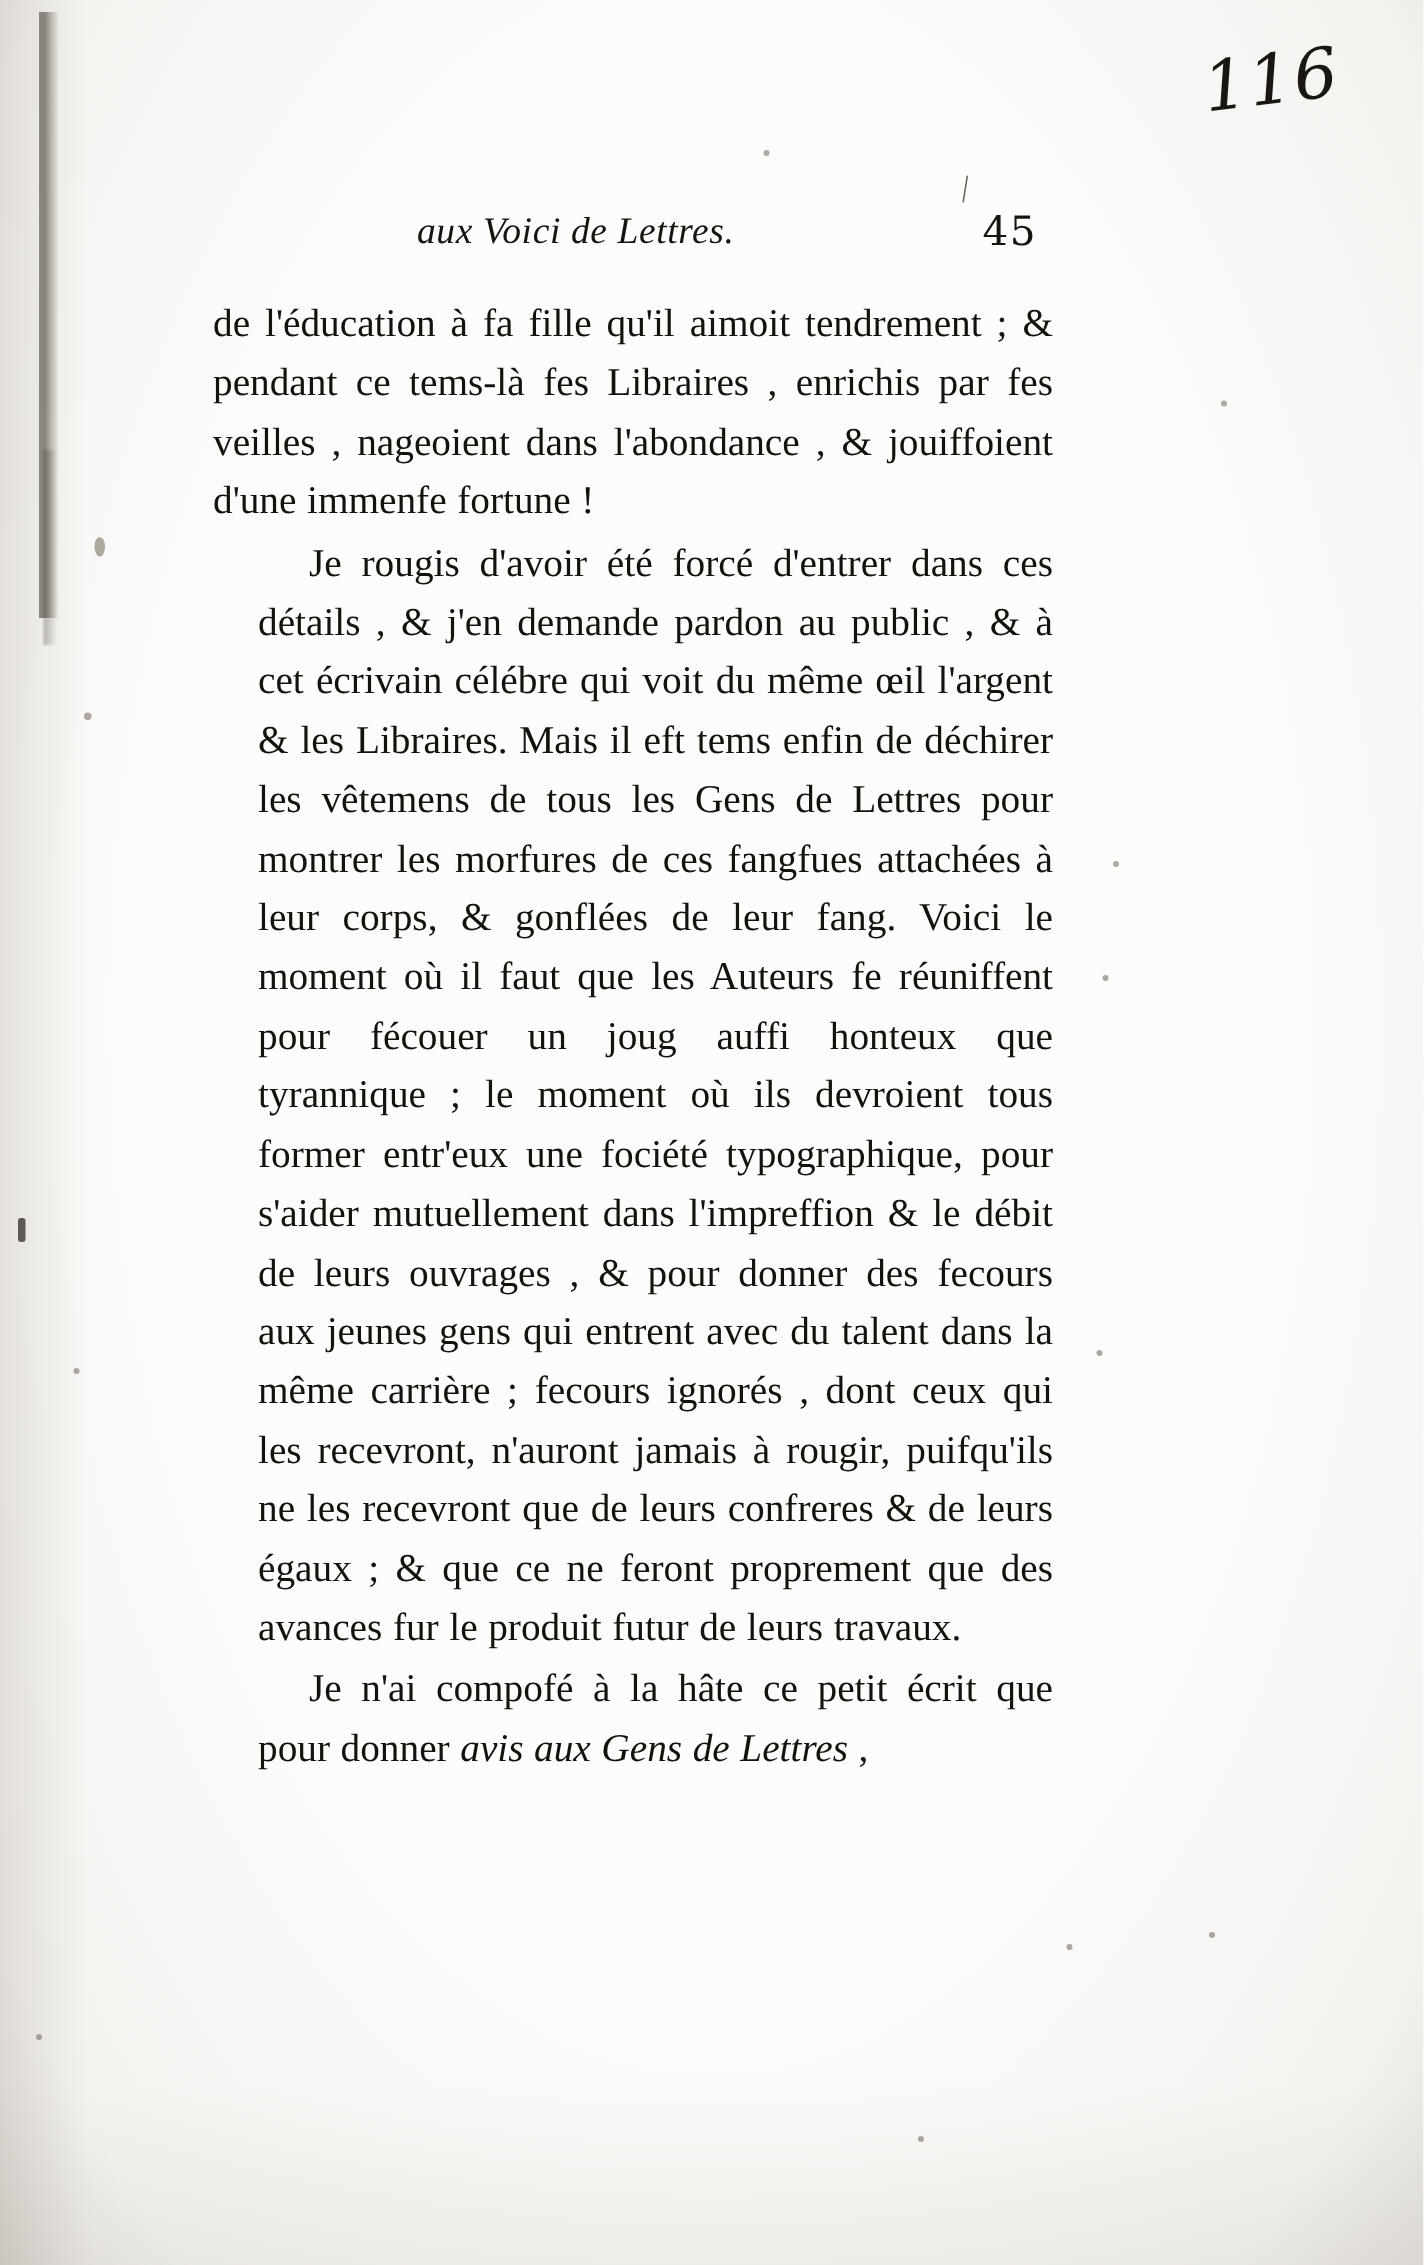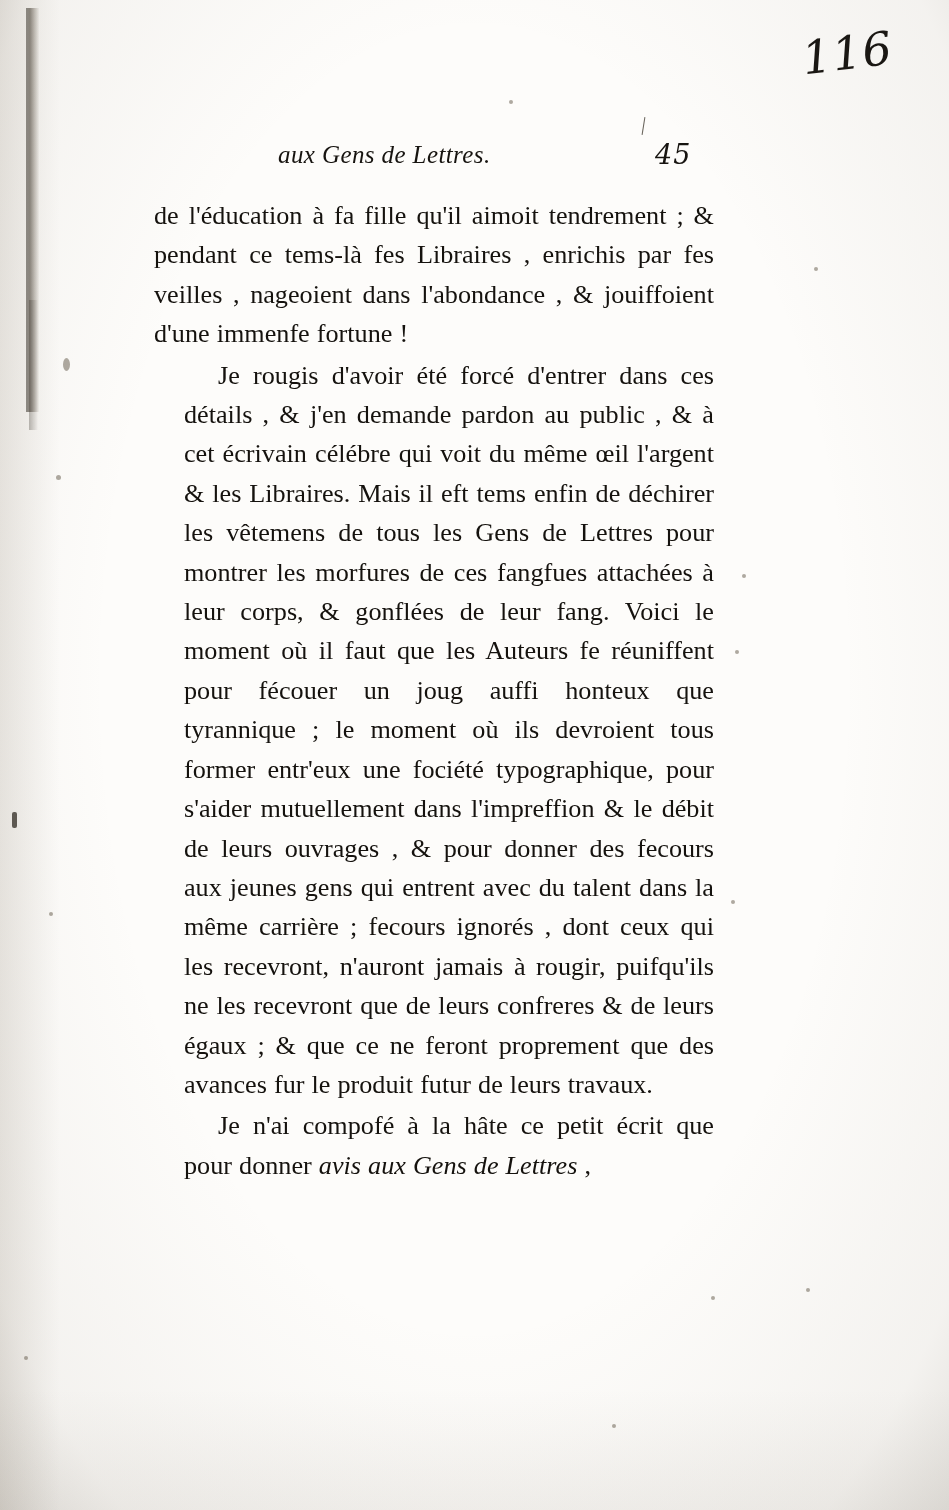--- a/index.html
+++ b/index.html
@@ -89,37 +89,36 @@
     white-space: nowrap;
   }
   #page-number {
     position: absolute;
     left: 655px;
     top: -2px;
     font-family: "DejaVu Serif", serif;
     font-size: 27px;
     color: #171410;
     letter-spacing: 1px;
-    font-style: italic;
   }
   #head-tick {
     position: absolute;
     left: 643px;
     top: -24px;
     width: 1px;
     height: 18px;
     background: #4a443b;
     transform: rotate(9deg);
     opacity: 0.85;
   }
 
   
   #text-column {
     position: absolute;
-    left: 154px;
+    left: 142px;
     top: 196px;
     width: 560px;
   }
 
   .para {
     margin: 0;
     font-size: 26.2px;
     line-height: 39.4px;
     text-align: justify;
     text-align-last: left;
@@ -159,21 +158,21 @@
 <div id="page">
 
   <div id="paper-texture"></div>
   <div id="binding-edge"></div>
   <div id="binding-edge-2"></div>
 
   <div id="folio-number">116</div>
 
   <div id="head-row">
     <div id="head-tick"></div>
-    <div id="running-head">aux Gens de Lettres.</div>
+    <div id="running-head">aux Voici de Lettres.</div>
     <div id="page-number">45</div>
   </div>
 
   <div id="text-column">
     <p class="para">de l'éducation à fa fille qu'il aimoit tendrement ; &amp; pendant ce tems-là fes Libraires , enrichis par fes veilles , nageoient dans l'abondance , &amp; jouiffoient d'une immenfe fortune !</p>
 
     <p class="para indent">Je rougis d'avoir été forcé d'entrer dans ces détails , &amp; j'en demande pardon au public , &amp; à cet écrivain célébre qui voit du même œil l'argent &amp; les Libraires. Mais il eft tems enfin de déchirer les vêtemens de tous les Gens de Lettres pour montrer les morfures de ces fangfues attachées à leur corps, &amp; gonflées de leur fang. Voici le moment où il faut que les Auteurs fe réuniffent pour fécouer un joug auffi honteux que tyrannique ; le moment où ils devroient tous former entr'eux une fociété typographique, pour s'aider mutuellement dans l'impreffion &amp; le débit de leurs ouvrages , &amp; pour donner des fecours aux jeunes gens qui entrent avec du talent dans la même carrière ; fecours ignorés , dont ceux qui les recevront, n'auront jamais à rougir, puifqu'ils ne les recevront que de leurs confreres &amp; de leurs égaux ; &amp; que ce ne feront proprement que des avances fur le produit futur de leurs travaux.</p>
 
     <p class="para indent"><span>Je n'ai compofé à la hâte ce petit écrit que pour donner </span><em>avis aux Gens de Lettres</em><span> ,</span></p>
   </div>

